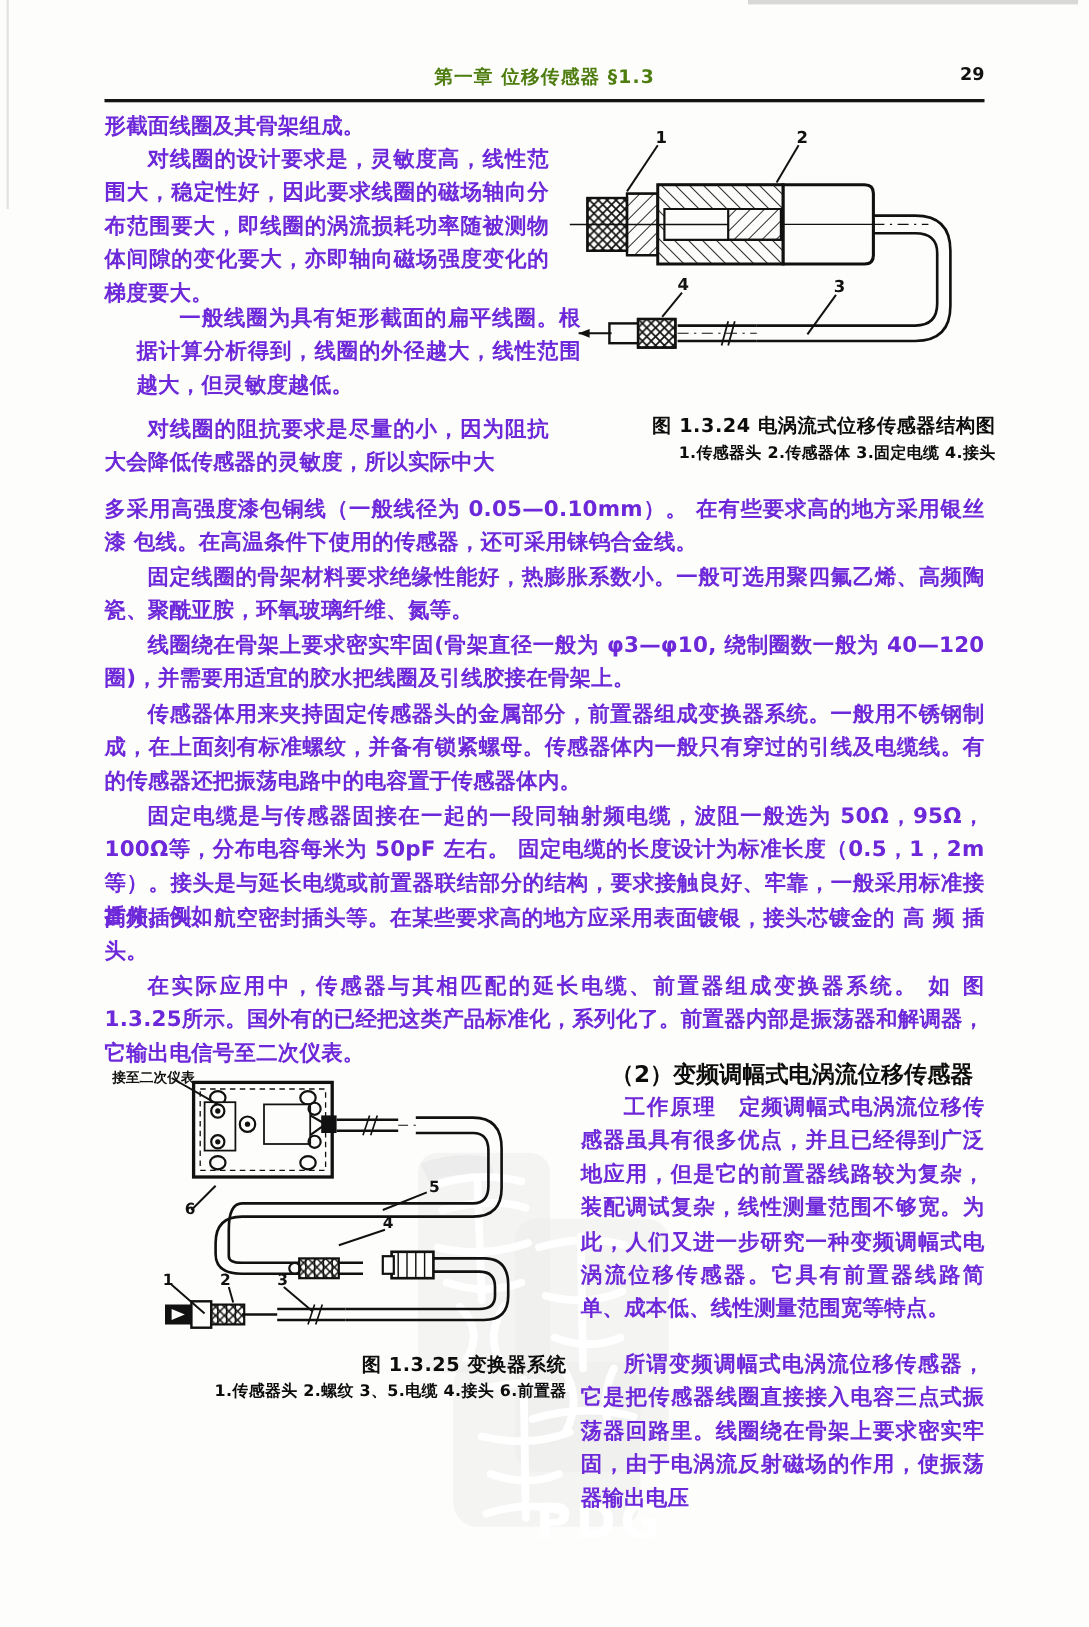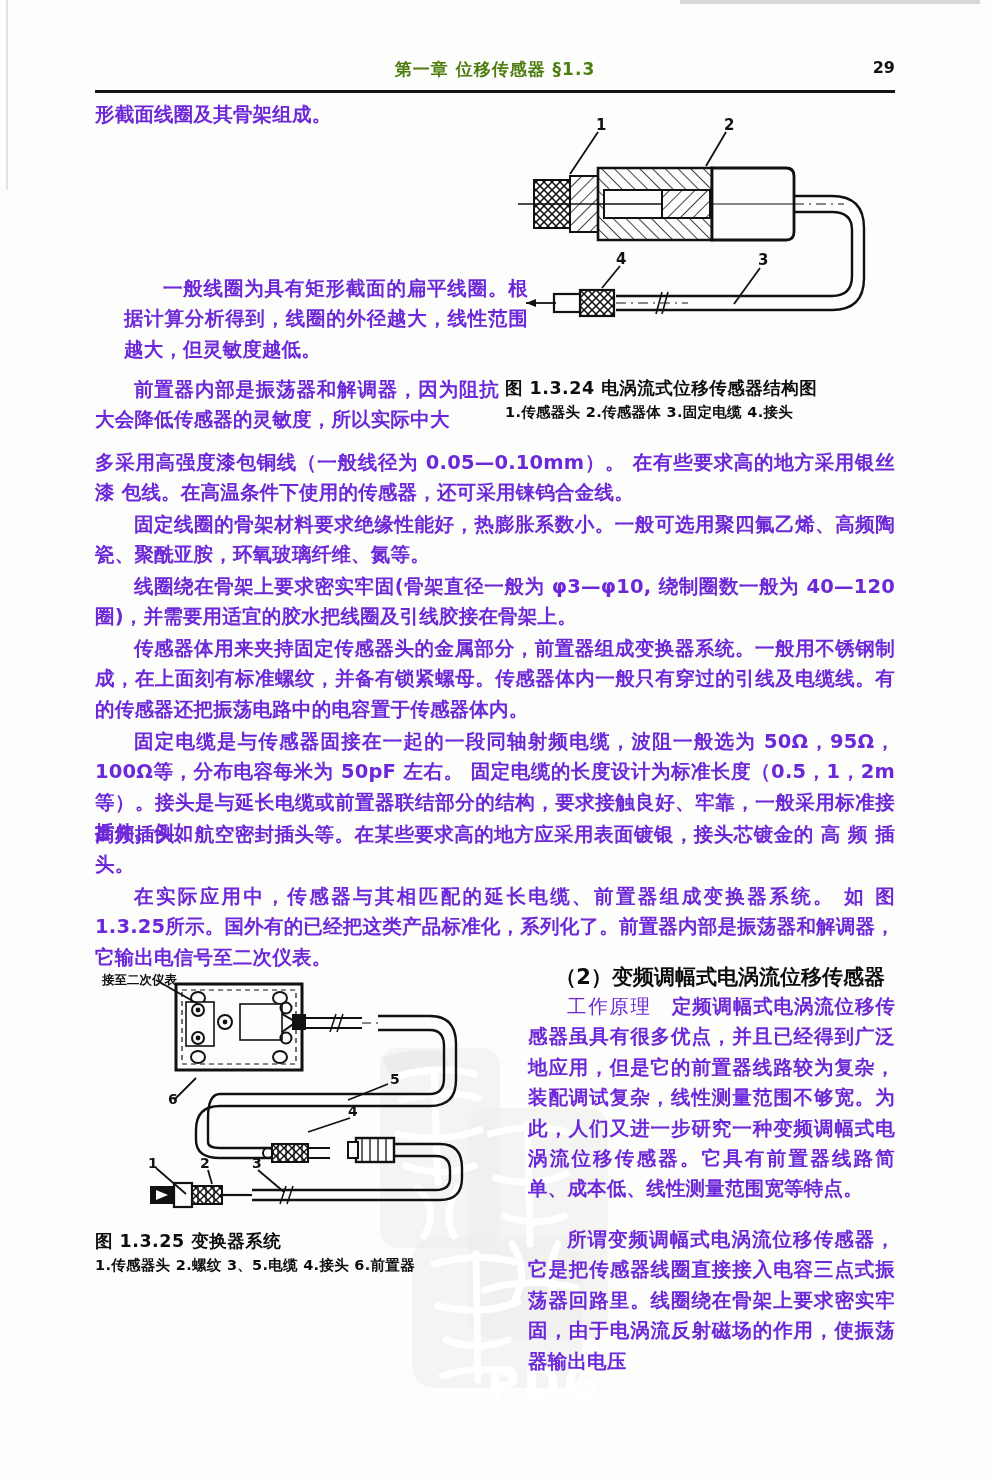--- a/index.html
+++ b/index.html
@@ -110,40 +110,40 @@
   #blk-r-body2   { top: 1225px; }
 
   .section-head {
     font-size: 21px;
     line-height: 30.4px;
     font-weight: bold;
     color: #0d0d0d;
     text-indent: 1.3em;
   }
   .run-in-head {
-    font-weight: normal;
+    font-weight: bold;
     letter-spacing: 1px;
   }
 
   
   .fig-2024-wrap {
     position: absolute;
     left: 512px; top: 118px;
     width: 390px; height: 250px;
   }
   .fig-2025-wrap {
     position: absolute;
     left: 100px; top: 972px;
     width: 400px; height: 252px;
   }
   .fig svg { display: block; }
 
   .fig-caption {
     position: absolute;
-    text-align: left;
+    text-align: right;
     color: #0d0d0d;
     font-weight: bold;
   }
   .fig-caption .cap-title {
     font-size: 17.5px;
     line-height: 26px;
     letter-spacing: 0.5px;
   }
   .fig-caption .cap-legend {
     font-size: 14.5px;
@@ -216,24 +216,25 @@
   <div class="wm-pdg">PDG</div>
 
   <div class="header">
     <div class="header-title">第一章  位移传感器  §1.3</div>
     <div class="header-page">29</div>
   </div>
   <div class="header-rule"></div>
 
   <div class="col-left para" id="blk-lead">形截面线圈及其骨架组成。</div>
 
+  <div class="col-left para indent" id="blk-p1">对线圈的设计要求是，灵敏度高，线性范围大，稳定性好，因此要求线圈的磁场轴向分布范围要大，即线圈的涡流损耗功率随被测物体间隙的变化要大，亦即轴向磁场强度变化的梯度要大。</div>
 
   <div class="col-left para indent" id="blk-p2">一般线圈为具有矩形截面的扁平线圈。根据计算分析得到，线圈的外径越大，线性范围越大，但灵敏度越低。</div>
 
-  <div class="col-left para indent" id="blk-p3">前置器内部是振荡器和解调器，因为阻抗大会降低传感器的灵敏度，所以实际中大</div>
+  <div class="col-left para indent" id="blk-p3">对线圈的阻抗要求是尽量的小，因为阻抗大会降低传感器的灵敏度，所以实际中大</div>
 
   <div class="fig-2024-wrap fig">
     <svg width="390" height="250" viewBox="0 0 390 250">
       <defs>
         <pattern id="hatchA" width="9" height="9" patternTransform="rotate(45)" patternUnits="userSpaceOnUse">
           <line x1="0" y1="0" x2="0" y2="9" stroke="#111" stroke-width="1.6"></line>
         </pattern>
         <pattern id="hatchB" width="9" height="9" patternTransform="rotate(-45)" patternUnits="userSpaceOnUse">
           <line x1="0" y1="0" x2="0" y2="9" stroke="#111" stroke-width="1.6"></line>
         </pattern>

